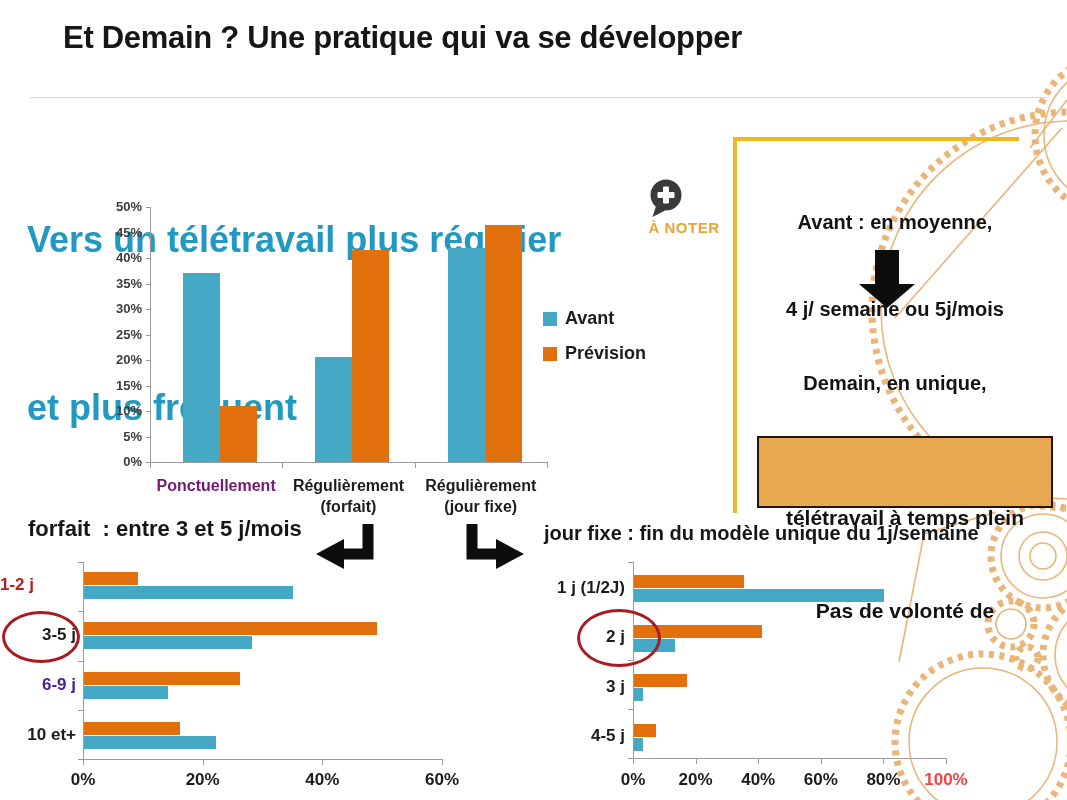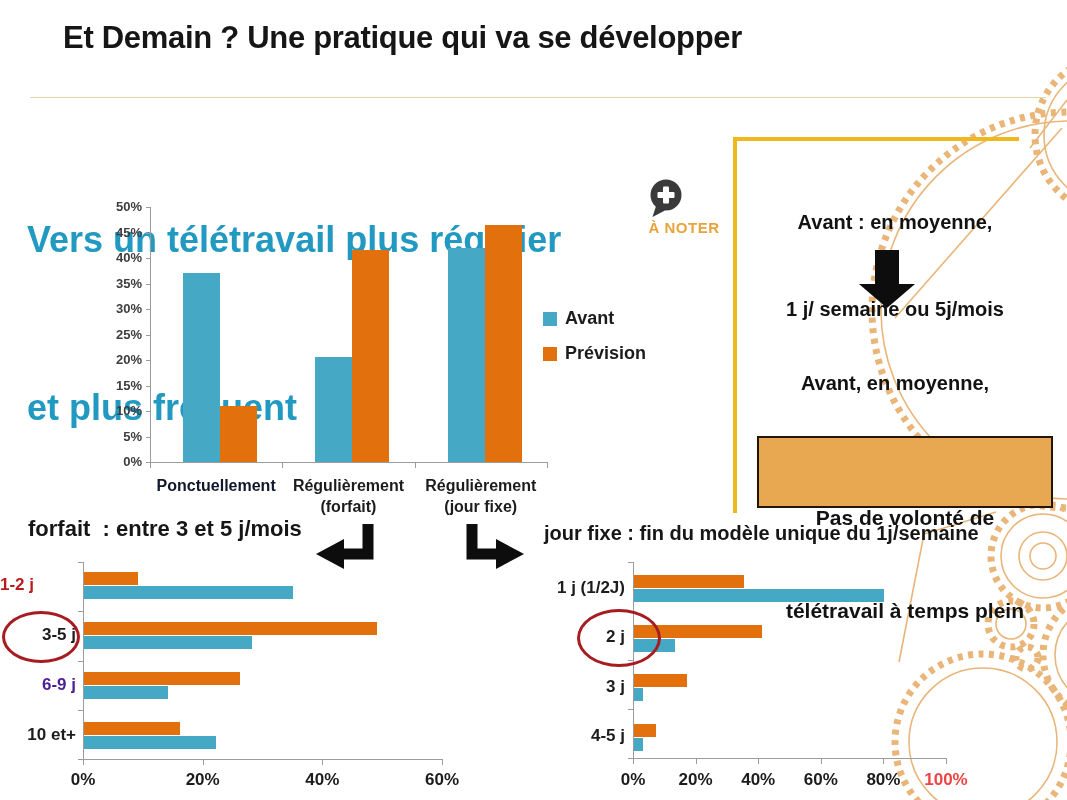--- a/index.html
+++ b/index.html
@@ -86,21 +86,21 @@
     <div class="abs" style="left: 0px; top: 24.5px; width: 42px; text-align: right; font-size: 13px; font-weight: 700; color: rgb(61, 61, 61);">45%</div>
     <div class="abs" style="left: 46px; top: 32.5px; width: 4px; height: 1px; background: rgb(156, 156, 156);"></div>
     <div class="abs" style="left: 0px; top: -1px; width: 42px; text-align: right; font-size: 13px; font-weight: 700; color: rgb(61, 61, 61);">50%</div>
     <div class="abs" style="left: 46px; top: 7px; width: 4px; height: 1px; background: rgb(156, 156, 156);"></div>
     <div class="abs" style="left: 50px; top: 262px; width: 1px; height: 6px; background: rgb(156, 156, 156);"></div>
     <div class="abs" style="left: 182.3px; top: 262px; width: 1px; height: 6px; background: rgb(156, 156, 156);"></div>
     <div class="abs" style="left: 314.6px; top: 262px; width: 1px; height: 6px; background: rgb(156, 156, 156);"></div>
     <div class="abs" style="left: 446.9px; top: 262px; width: 1px; height: 6px; background: rgb(156, 156, 156);"></div>
     <div class="abs" style="left: 83px; top: 73.3px; width: 37px; height: 188.7px; background: rgb(69, 168, 197);"></div>
     <div class="abs" style="left: 120px; top: 205.9px; width: 37px; height: 56.1px; background: rgb(226, 112, 13);"></div>
-    <div class="abs" style="left: 50px; top: 275px; width: 132.3px; text-align: center; font-size: 16px; font-weight: 700; color: #0f172a; white-space: pre-line; line-height: 21px;">Ponctuellement</div>
+    <div class="abs" style="left: 50px; top: 275px; width: 132.3px; text-align: center; font-size: 16px; font-weight: 700; color: #701a75; white-space: pre-line; line-height: 21px;">Ponctuellement</div>
     <div class="abs" style="left: 215.3px; top: 157.45px; width: 37px; height: 104.55px; background: rgb(69, 168, 197);"></div>
     <div class="abs" style="left: 252.3px; top: 50.35px; width: 37px; height: 211.65px; background: rgb(226, 112, 13);"></div>
     <div class="abs" style="left: 182.3px; top: 275px; width: 132.3px; text-align: center; font-size: 16px; font-weight: 700; color: rgb(28, 28, 28); white-space: pre-line; line-height: 21px;">Régulièrement
 (forfait)</div>
     <div class="abs" style="left: 347.6px; top: 47.8px; width: 37px; height: 214.2px; background: rgb(69, 168, 197);"></div>
     <div class="abs" style="left: 384.6px; top: 24.85px; width: 37px; height: 237.15px; background: rgb(226, 112, 13);"></div>
     <div class="abs" style="left: 314.6px; top: 275px; width: 132.3px; text-align: center; font-size: 16px; font-weight: 700; color: rgb(28, 28, 28); white-space: pre-line; line-height: 21px;">Régulièrement
 (jour fixe)</div>
   </div>
 <div class="abs" id="legend">
@@ -115,33 +115,33 @@
   <path d="M9 28 L18 32.5 L5.5 39 Z" fill="#3A3A3A"></path>
   <rect x="16" y="8.5" width="6" height="17" rx="1" fill="#ffffff"></rect>
   <rect x="10.5" y="14" width="17" height="6" rx="1" fill="#ffffff"></rect>
 </svg>
 <div class="abs note-label">À NOTER</div>
 
 <div class="abs gold-top"></div>
 <div class="abs gold-left"></div>
 <div class="abs panel-text panel-before">
   <div>Avant : en moyenne,</div>
-  <div>1 j/ semaine ou 5j/mois</div>
+  <div>4 j/ semaine ou 5j/mois</div>
 </div>
 <svg class="abs" style="left:855px;top:245px" width="64" height="66">
   <rect x="20" y="5" width="24" height="34" fill="#0d0d0d"></rect>
   <polygon points="4,39 60,39 32,63" fill="#0d0d0d"></polygon>
 </svg>
 <div class="abs panel-text panel-after">
-  <div>Avant, en moyenne,</div>
+  <div>Demain, en unique,</div>
   <div>volonté de télétravailler</div>
 </div>
 <div class="abs orange-box">
+  <div>télétravail à temps plein</div>
   <div>Pas de volonté de</div>
-  <div>télétravail à temps plein</div>
 </div>
 
 <div class="abs h-title" id="forfait-title">forfait  : entre 3 et 5 j/mois</div>
 <div class="abs h-title" id="jourfixe-title">jour fixe : fin du modèle unique du 1j/semaine</div>
 <svg class="abs" style="left:308px;top:518px" width="230" height="62">
   <g>
     <path d="M60 6 L60 36 L34 36" stroke="#0d0d0d" stroke-width="11" fill="none"></path>
     <polygon points="36,21 36,51 8,36" fill="#0d0d0d"></polygon>
   </g>
   <g>

